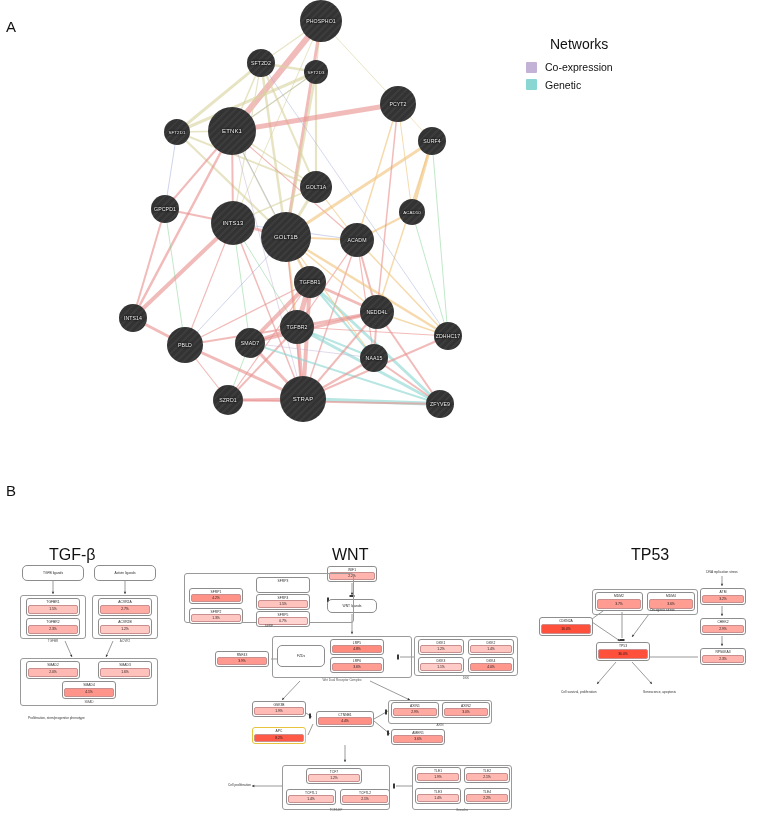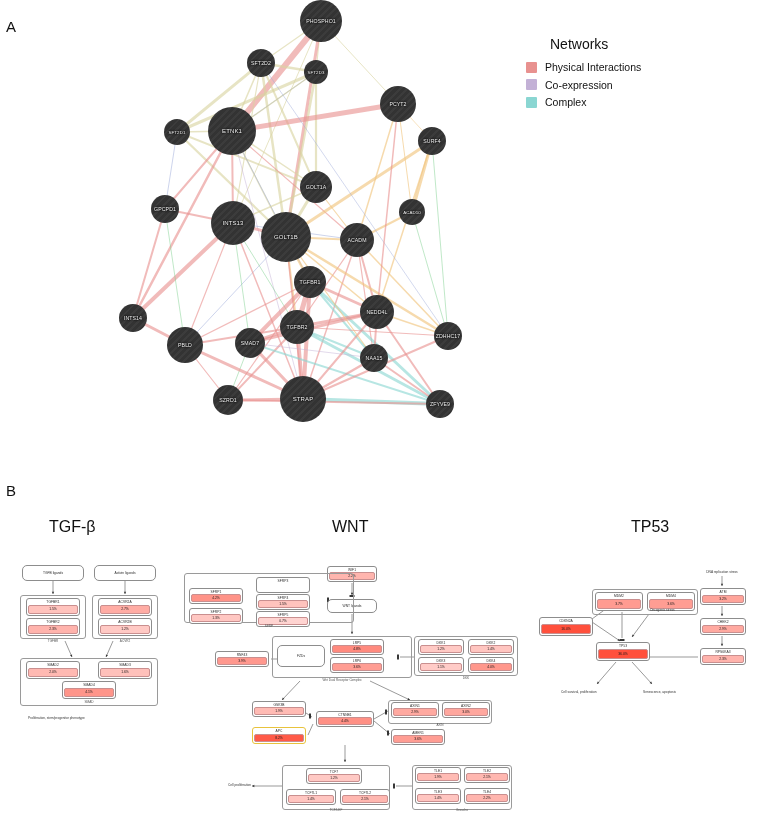--- a/index.html
+++ b/index.html
@@ -19,21 +19,21 @@
         text-shadow:0 0 2px #000,0 0 2px #000;font-family:"Liberation Sans",sans-serif;}
 
   
   #legend{position:absolute;left:526px;top:36px;width:230px;}
   #legend h3{margin:0 0 9px 24px;font-size:14px;font-weight:400;color:#111;font-family:"Liberation Sans",sans-serif;}
   .leg-row{display:flex;align-items:center;margin-bottom:5.5px;}
   .leg-sw{width:11px;height:11px;margin-right:8px;border-radius:1px;flex:0 0 auto;}
   .leg-lb{font-size:10.5px;color:#111;font-family:"Liberation Sans",sans-serif;}
 
   
-  .pathway-title{position:absolute;font-size:16px;color:#111;font-family:"Liberation Sans",sans-serif;}
+  .pathway-title{position:absolute;font-size:16px;color:#111;font-family:"Liberation Sans",sans-serif;margin-top:28px;}
   #tgfb-title{left:49px;top:518px;}
   #wnt-title{left:332px;top:518px;}
   #tp53-title{left:631px;top:518px;}
 
   .gene{position:absolute;box-sizing:border-box;border:1px solid #8d8d8d;border-radius:3px;
         background:#ffffff;display:flex;flex-direction:column;align-items:stretch;
         padding:1px;}
   .gene .gname{font-size:3.3px;text-align:center;color:#2b2b2b;line-height:5px;height:5px;
         font-family:"Liberation Sans",sans-serif;letter-spacing:.05px;overflow:hidden;}
   .gene .gval{font-size:3.4px;text-align:center;color:#1a1a1a;line-height:6.5px;flex:1;
@@ -232,30 +232,26 @@
       <div class="node" style="left: 440px; top: 404px; width: 28px; height: 28px;">
         <span>ZFYVE9</span>
       </div>
     </div>
 </div>
 
 <div id="legend">
   <h3>Networks</h3>
   <div id="legend-rows">
       <div class="leg-row">
-        <span class="leg-sw" style="background: rgb(232, 145, 143);"></span>
-        <span class="leg-lb">Physical Interactions</span>
-      </div>
-      <div class="leg-row">
         <span class="leg-sw" style="background: rgb(195, 177, 214);"></span>
         <span class="leg-lb">Co-expression</span>
       </div>
       <div class="leg-row">
         <span class="leg-sw" style="background: rgb(138, 214, 210);"></span>
-        <span class="leg-lb">Complex</span>
+        <span class="leg-lb">Genetic</span>
       </div>
     </div>
 </div>
 
 <div class="pathway-title" id="tgfb-title">TGF-β</div>
 <div class="pathway-title" id="wnt-title">WNT</div>
 <div class="pathway-title" id="tp53-title">TP53</div>
 
 <svg class="conn" id="pathway-edges" width="767" height="816">
     <line x1="53" y1="581" x2="53" y2="594" stroke="#555" stroke-width="0.6"></line>

